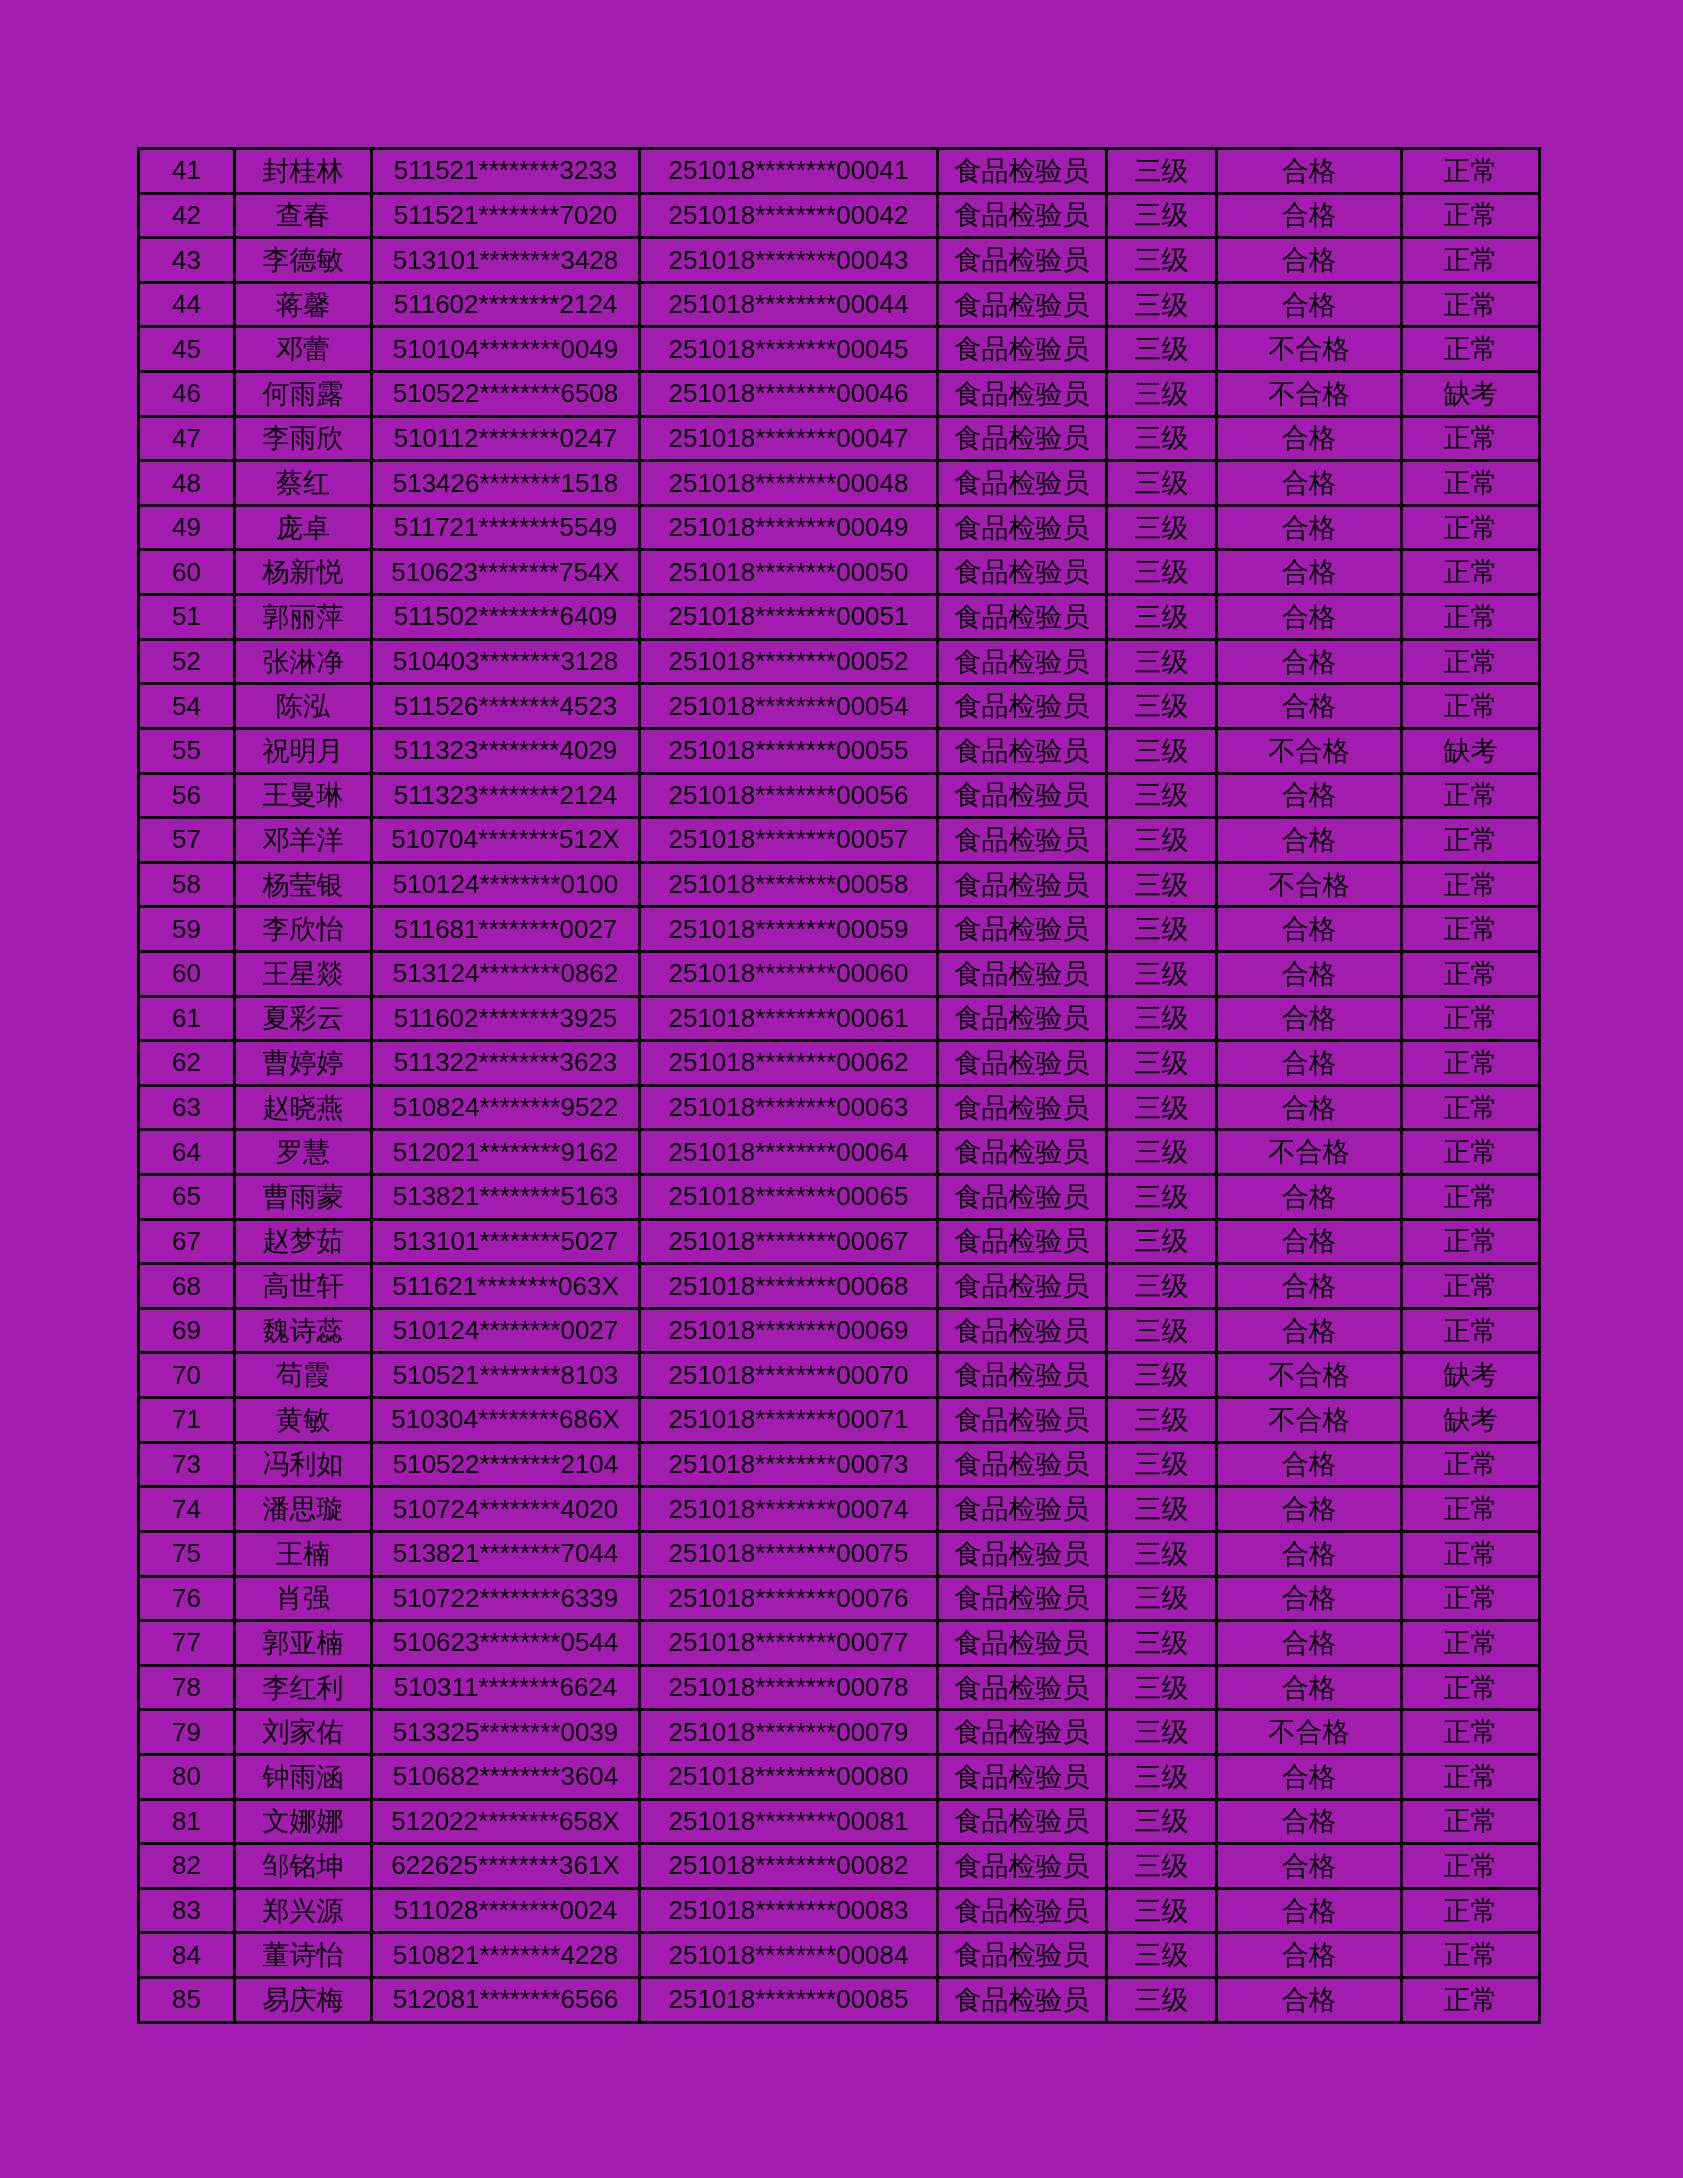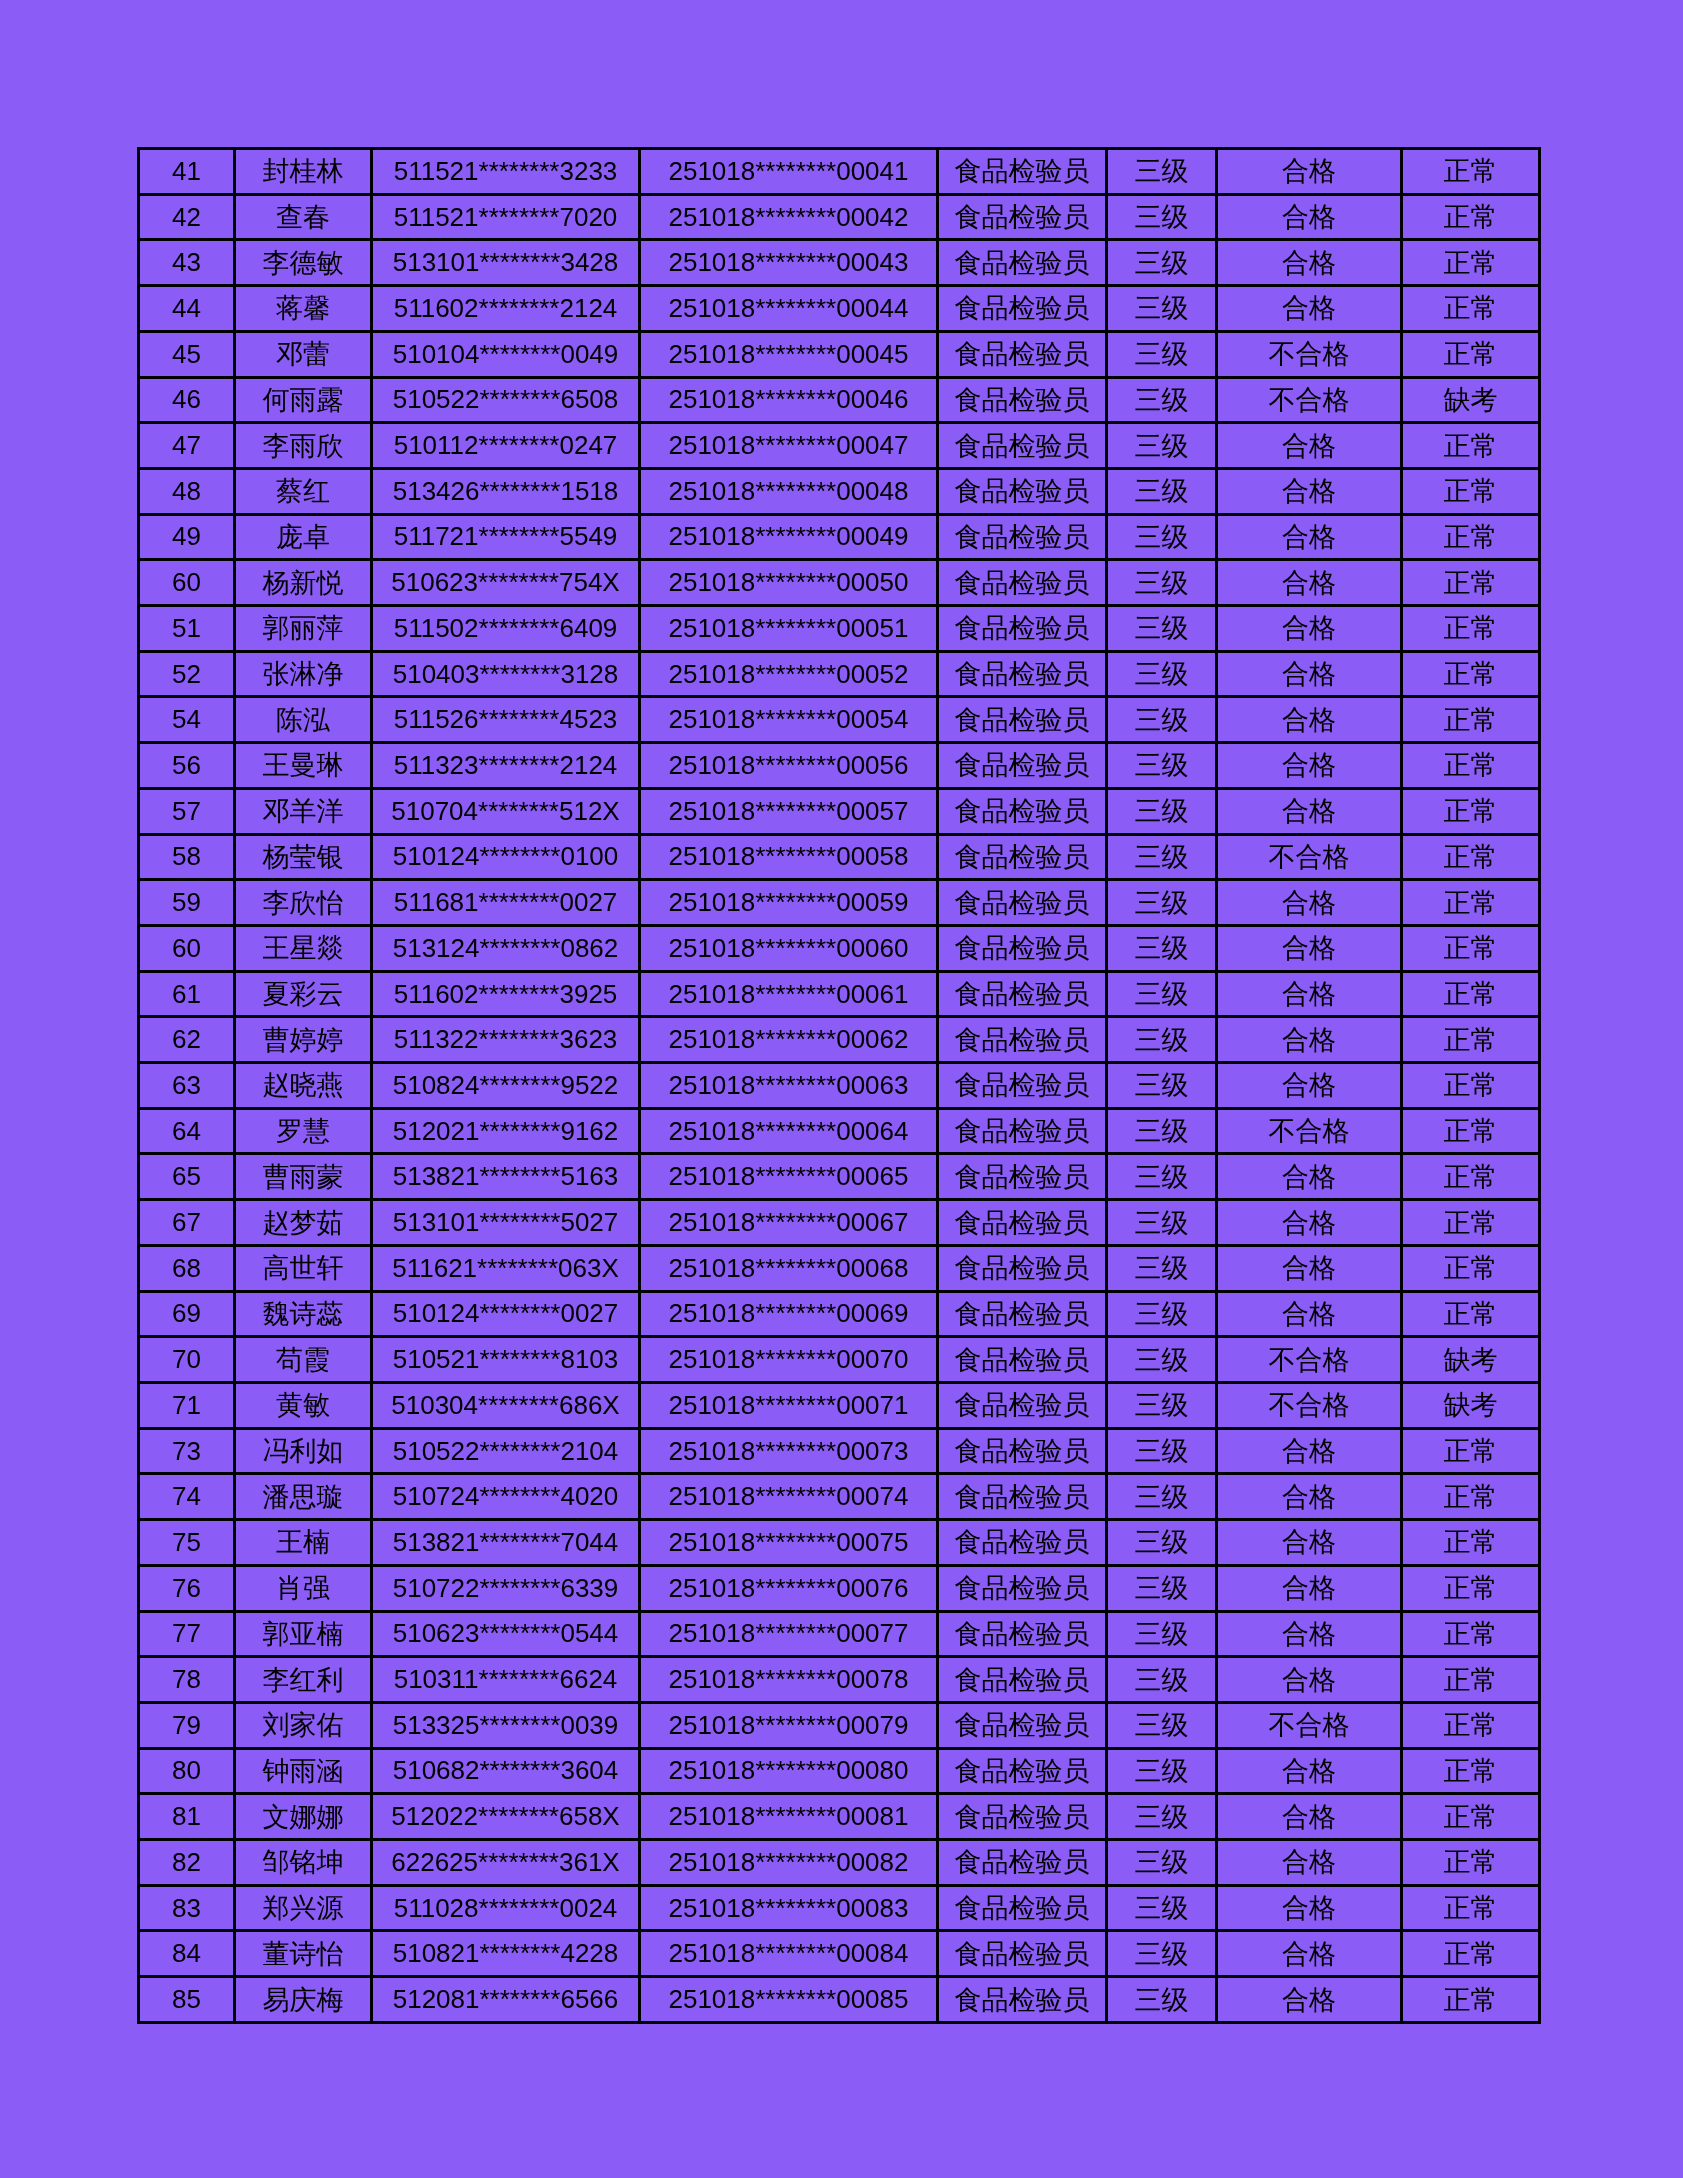--- a/index.html
+++ b/index.html
@@ -4,21 +4,21 @@
 <style>
   html, body {
     margin: 0;
     padding: 0;
     background: #ffffff;
   }
   .page {
     position: relative;
     width: 1683px;
     height: 2178px;
-    background: #8b5cf6;
+    background: #a21caf;
     overflow: hidden;
   }
   table.results {
     position: absolute;
     left: 137px;
     top: 147px;
     width: 1401px;
     height: 1877px;
     border-collapse: collapse;
     table-layout: fixed;
@@ -181,20 +181,30 @@
           <td class="num">54</td>
           <td class="cjk">陈泓</td>
           <td class="num">511526********4523</td>
           <td class="num">251018********00054</td>
           <td class="cjk">食品检验员</td>
           <td class="cjk">三级</td>
           <td class="cjk">合格</td>
           <td class="cjk">正常</td>
         </tr>
         <tr>
+          <td class="num">55</td>
+          <td class="cjk">祝明月</td>
+          <td class="num">511323********4029</td>
+          <td class="num">251018********00055</td>
+          <td class="cjk">食品检验员</td>
+          <td class="cjk">三级</td>
+          <td class="cjk">不合格</td>
+          <td class="cjk">缺考</td>
+        </tr>
+        <tr>
           <td class="num">56</td>
           <td class="cjk">王曼琳</td>
           <td class="num">511323********2124</td>
           <td class="num">251018********00056</td>
           <td class="cjk">食品检验员</td>
           <td class="cjk">三级</td>
           <td class="cjk">合格</td>
           <td class="cjk">正常</td>
         </tr>
         <tr>

